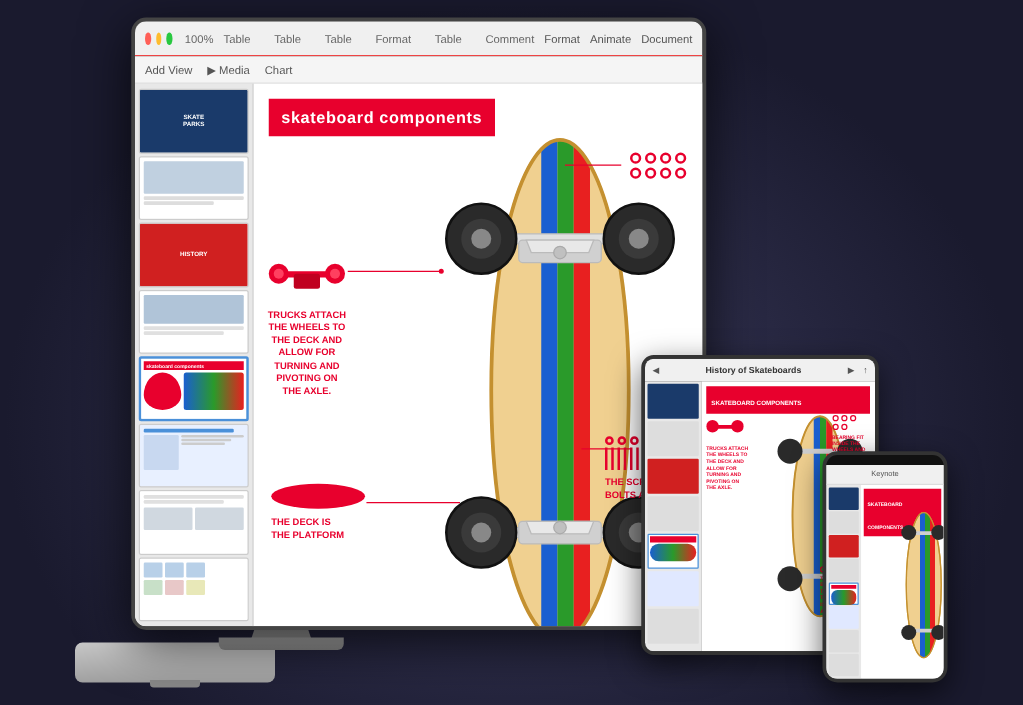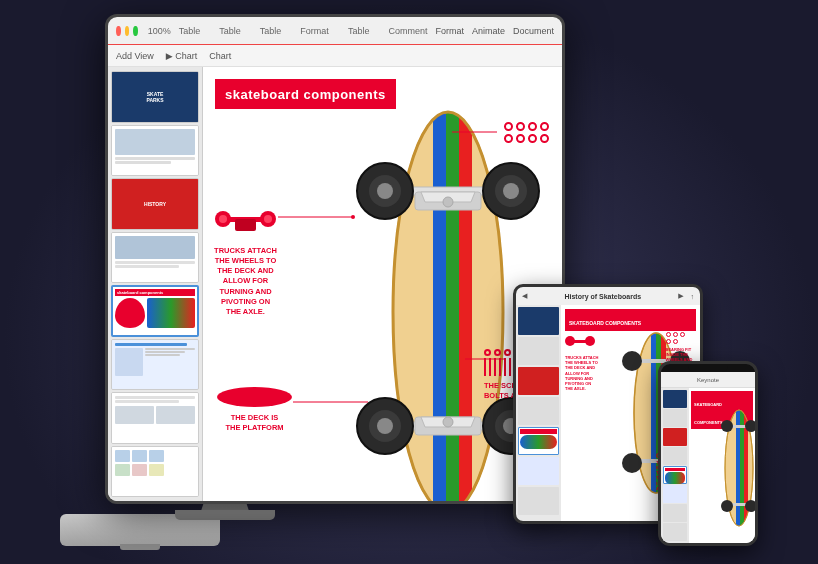--- a/index.html
+++ b/index.html
@@ -367,21 +367,21 @@
     <div class="toolbar-spacer"></div>
     <div style="display:flex;gap:8px;font-size:9px;color:#555;">
       <span>Format</span>
       <span>Animate</span>
       <span>Document</span>
     </div>
   </div>
 
   <div class="monitor-subtoolbar">
     <span class="subtoolbar-item">Add View</span>
-    <span class="subtoolbar-item">▶ Chart</span>
+    <span class="subtoolbar-item">▶ Media</span>
     <span class="subtoolbar-item">Chart</span>
   </div>
 
   <div class="monitor-content">
 
     <div class="sidebar">
 
       <div class="slide-thumb st1">
         <div style="position:absolute;inset:0;background:#1a3a6a;display:flex;align-items:center;justify-content:center;">
           <div style="color:#fff;font-size:5px;font-weight:700;text-align:center;line-height:1.2;">SKATE<br>PARKS</div>
@@ -547,21 +547,21 @@
           <div style="width:9px;height:9px;border-radius:50%;border:2px solid #e8002d;"></div>
           <div style="width:9px;height:9px;border-radius:50%;border:2px solid #e8002d;"></div>
           <div style="width:9px;height:9px;border-radius:50%;border:2px solid #e8002d;"></div>
         </div>
 
         <svg style="position:absolute;top:5px;right:50px;" width="50" height="10">
           <line x1="0" y1="5" x2="45" y2="5" stroke="#e8002d" stroke-width="1"></line>
         </svg>
       </div>
 
-      <div style="position:absolute;left:14px;bottom:68px;text-align:center;">
+      <div style="position:absolute;left:14px;bottom:68px;">
 
         <div style="width:75px;height:20px;background:#e8002d;border-radius:50%;margin-bottom:6px;"></div>
 
         <svg style="position:absolute;top:10px;left:76px;" width="80" height="20">
           <line x1="0" y1="5" x2="75" y2="5" stroke="#e8002d" stroke-width="1"></line>
         </svg>
         <div style="font-size:7.5px;color:#e8002d;font-weight:700;line-height:1.35;text-transform:uppercase;">
           THE DECK IS<br>THE PLATFORM
         </div>
       </div>

